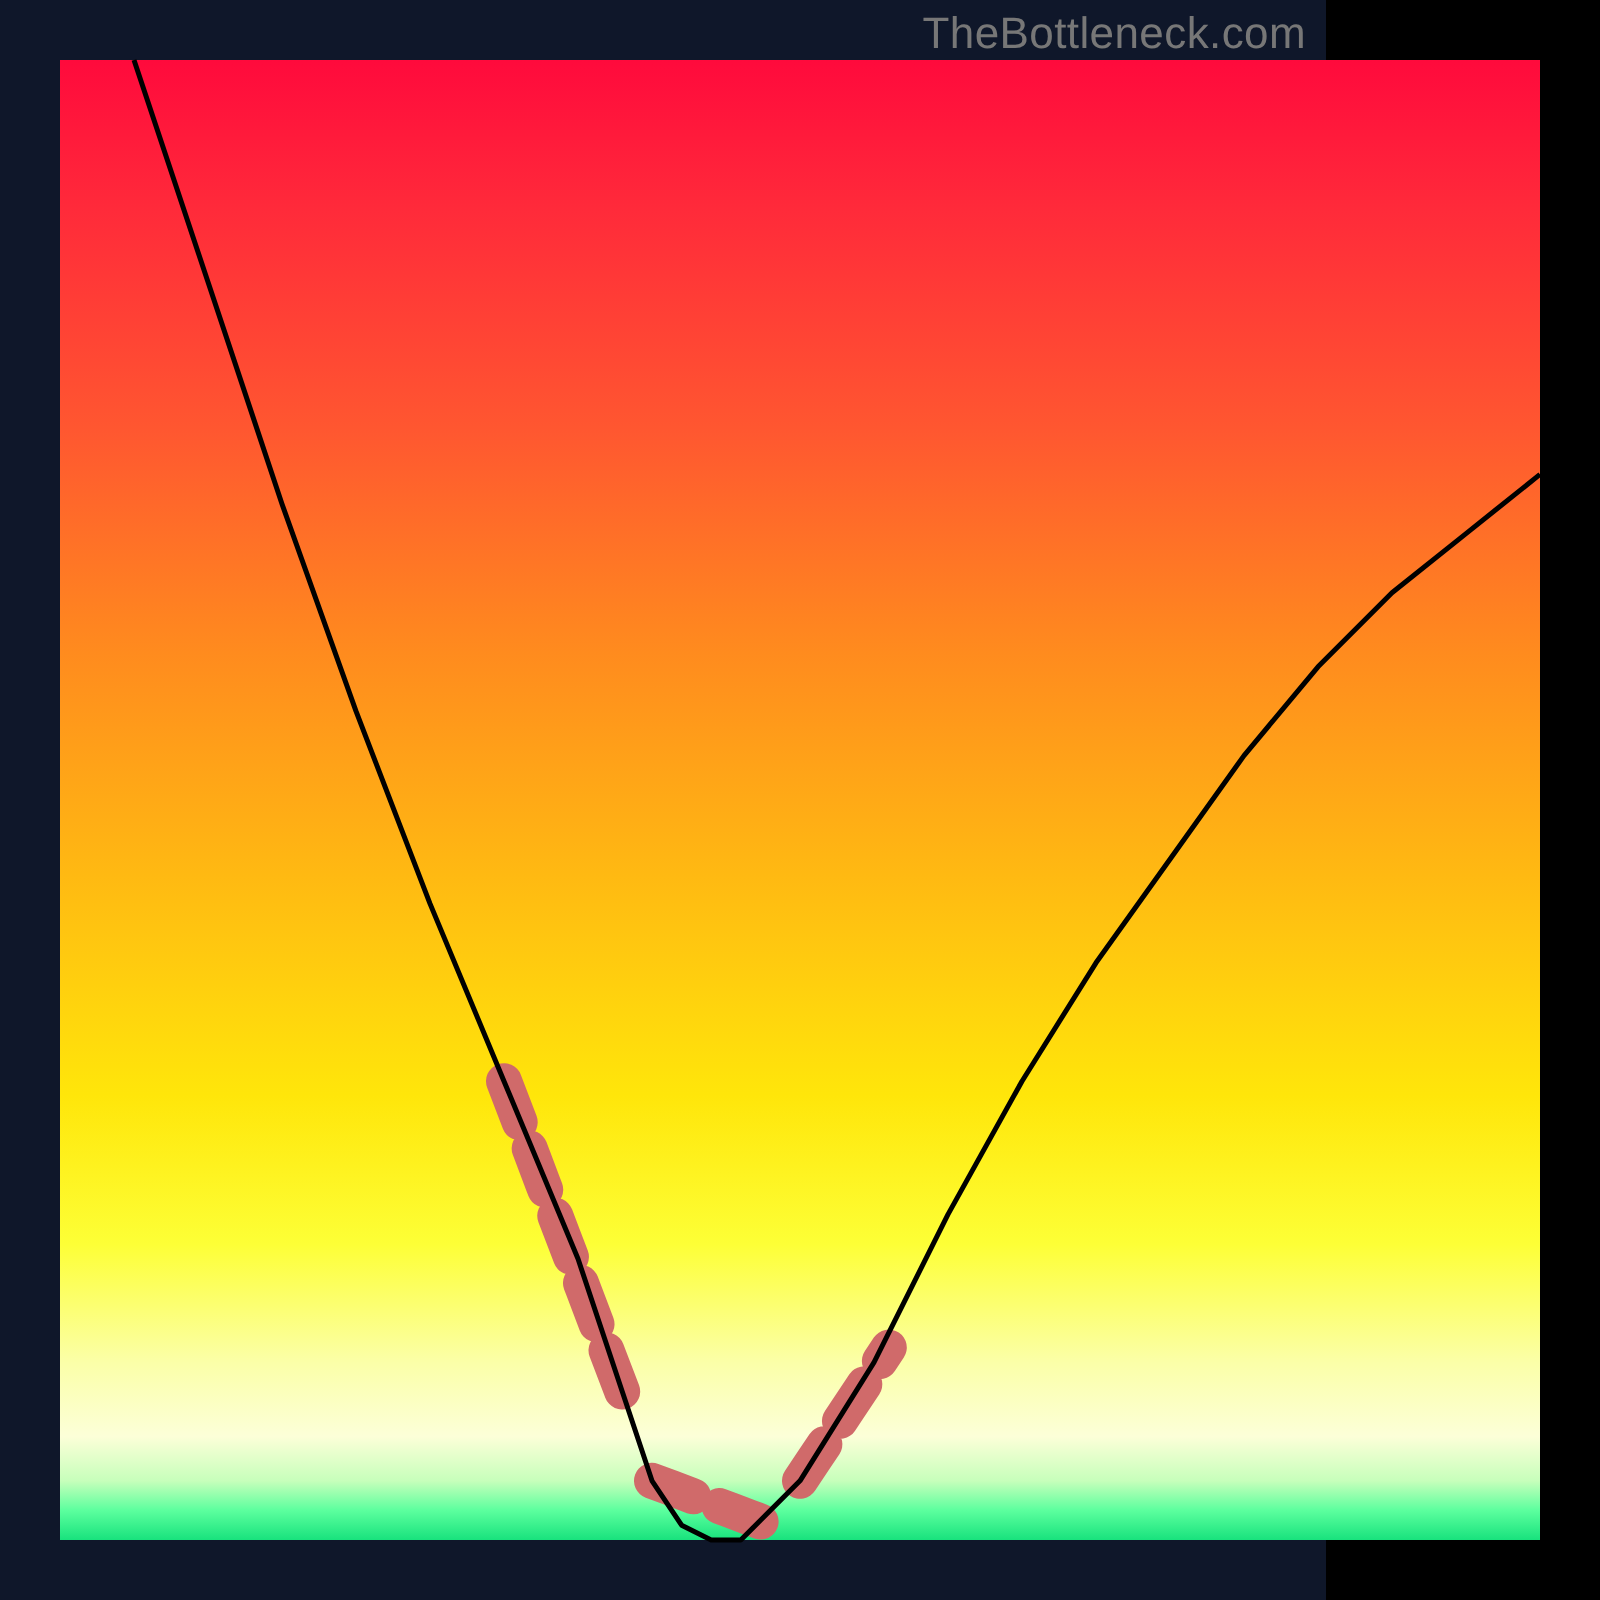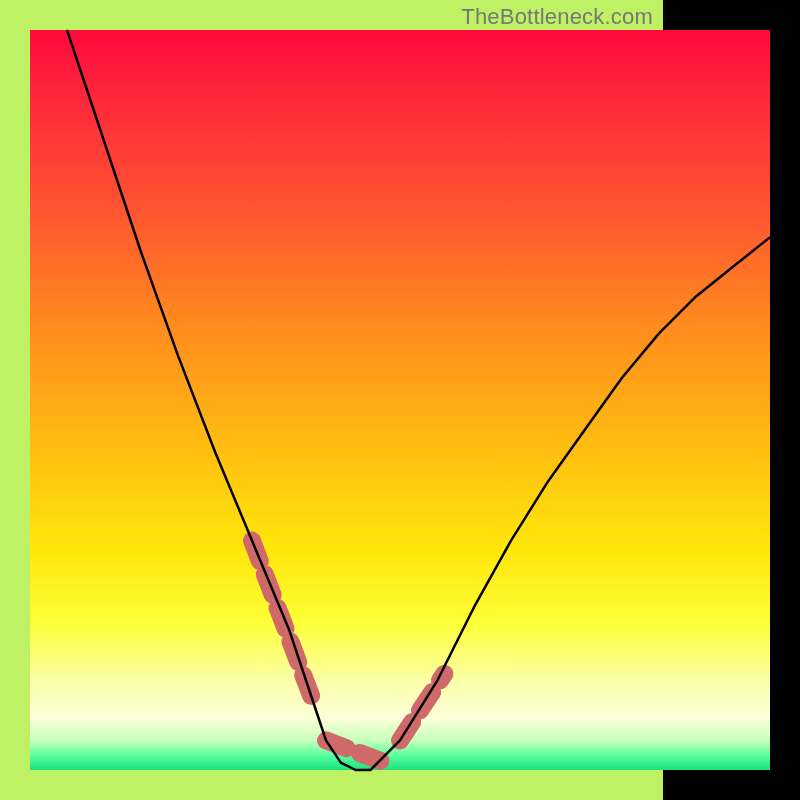--- a/index.html
+++ b/index.html
@@ -9,21 +9,21 @@
     height: 800px;
     overflow: hidden;
     background: #000;
     font-family: Arial, Helvetica, sans-serif;
   }
   .frame {
     position: absolute;
     top: 0; left: 0;
     width: 663px;
     height: 800px;
-    background: #bef264;
+    background: #0f172a;
   }
   .plot {
     position: absolute;
     top: 30px;
     left: 30px;
     width: 740px;
     height: 740px;
     
     background: linear-gradient(
       to bottom,

